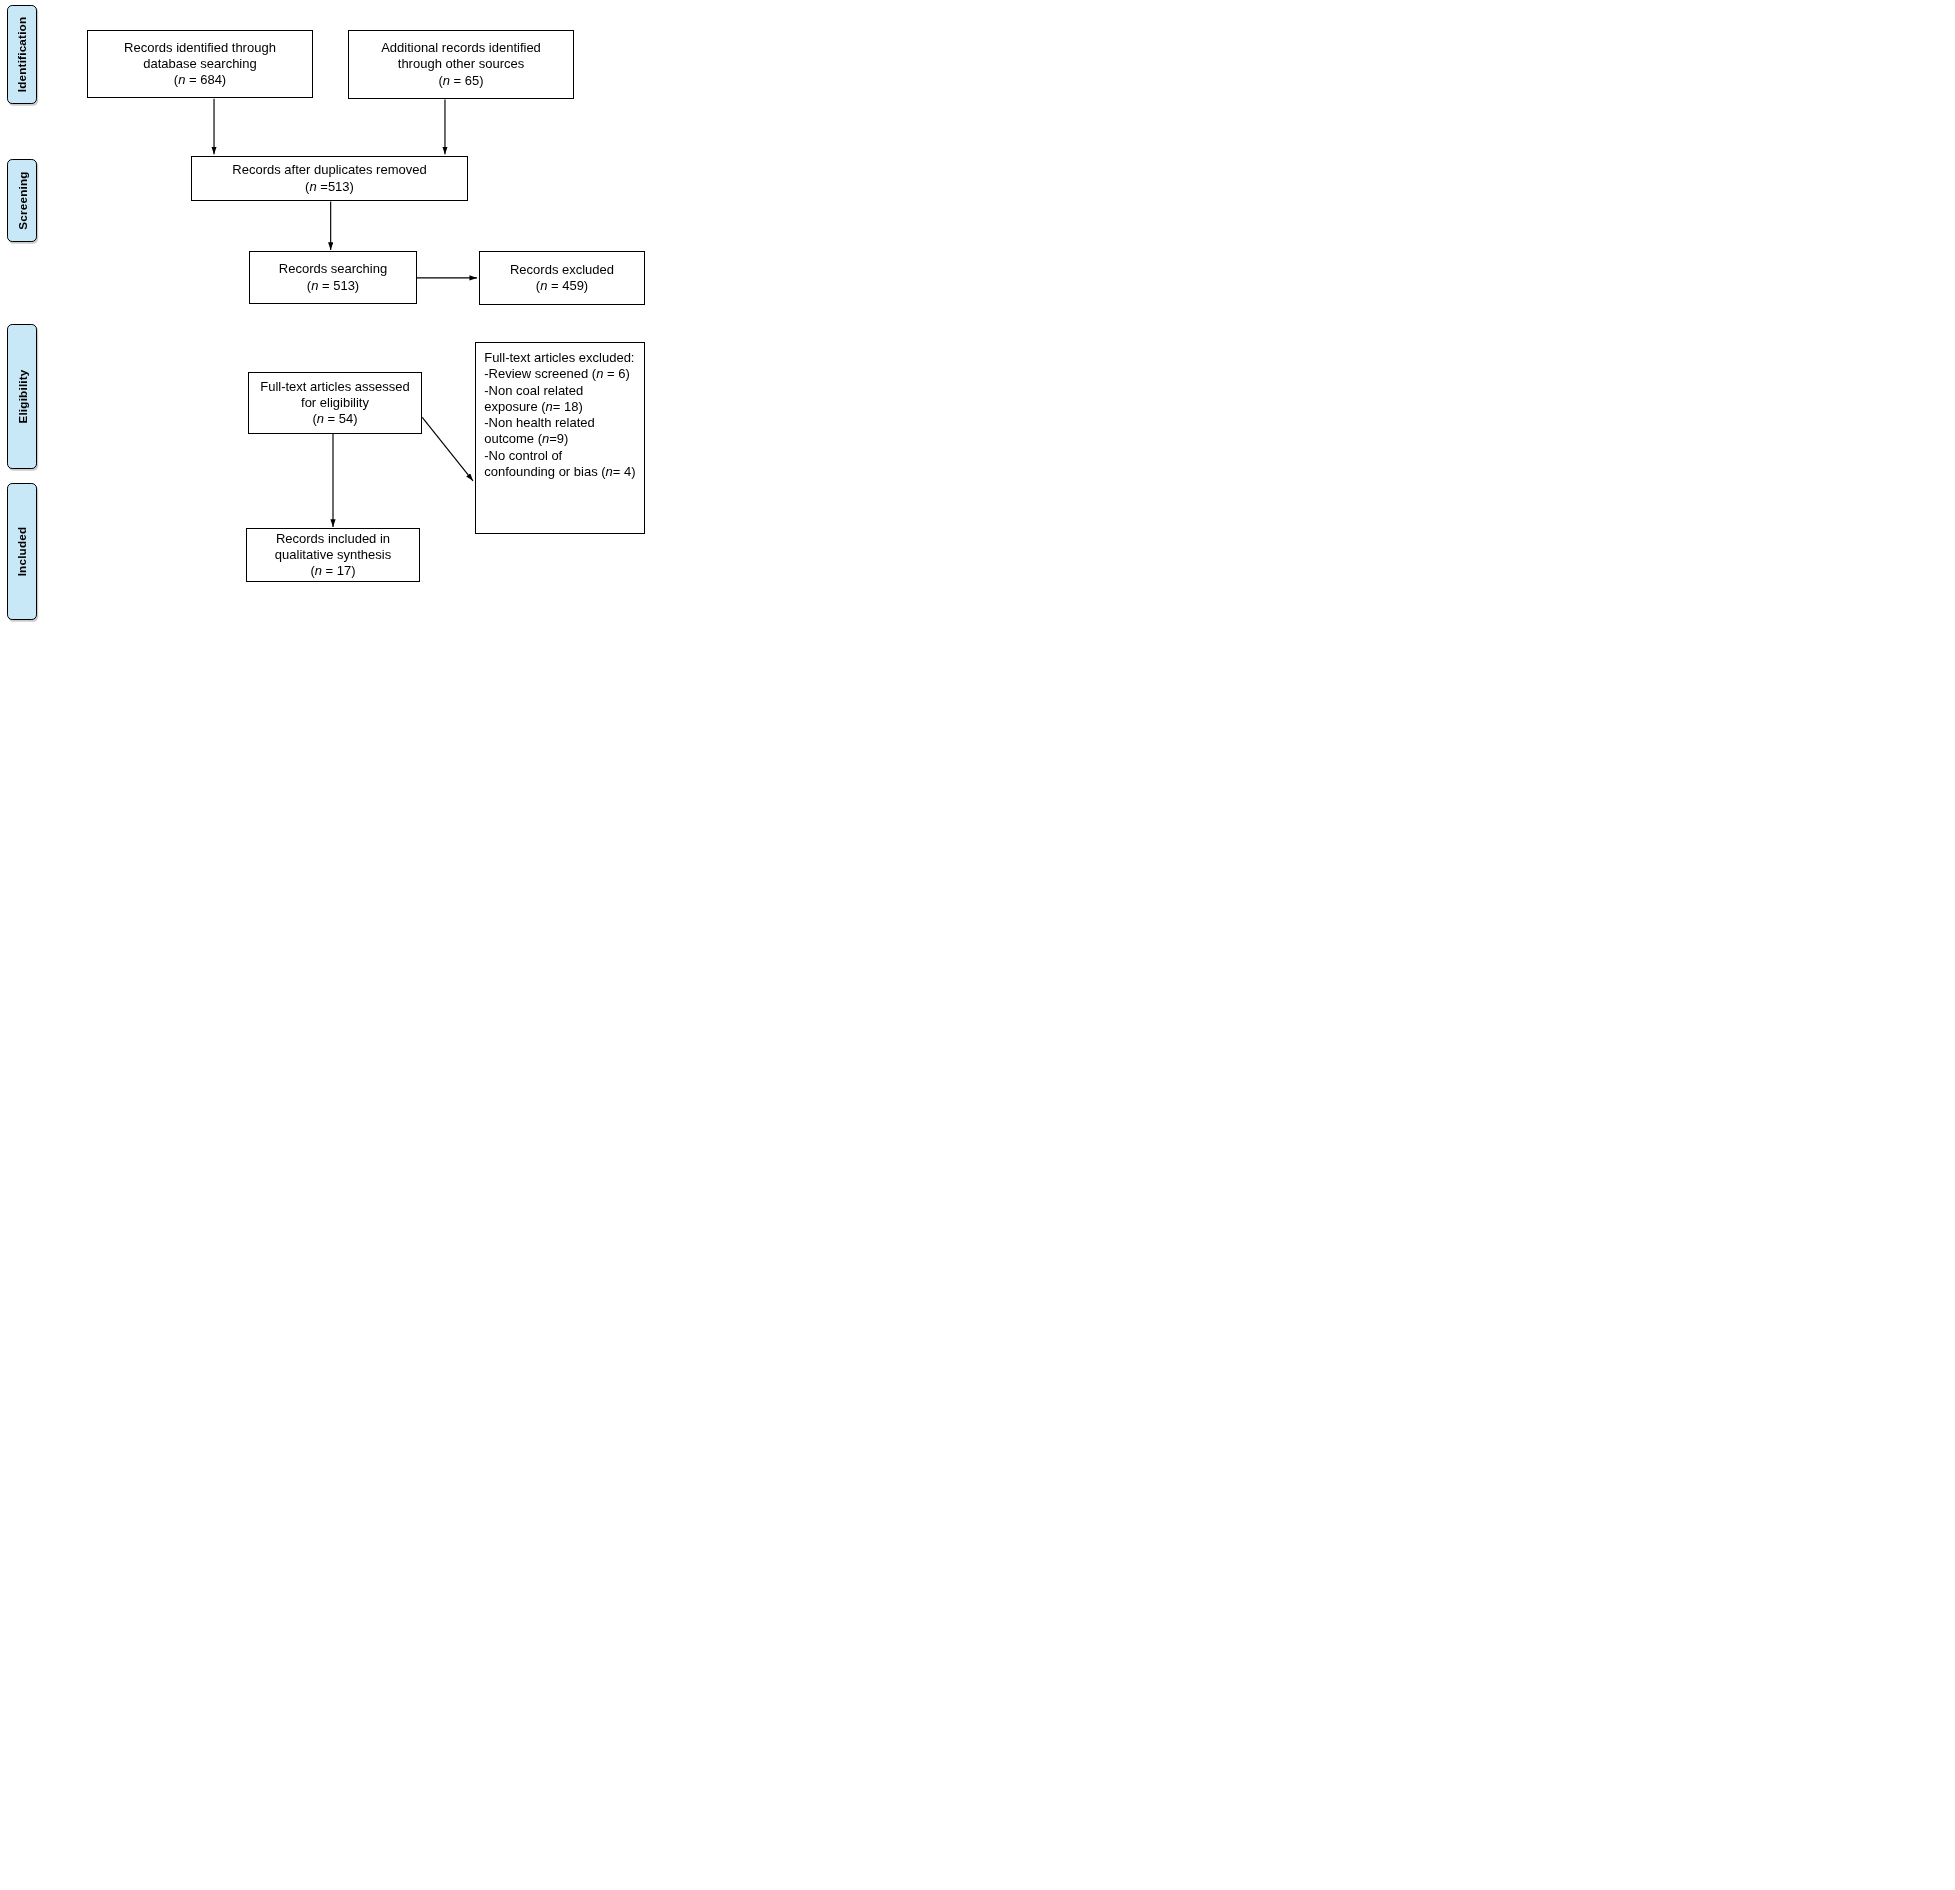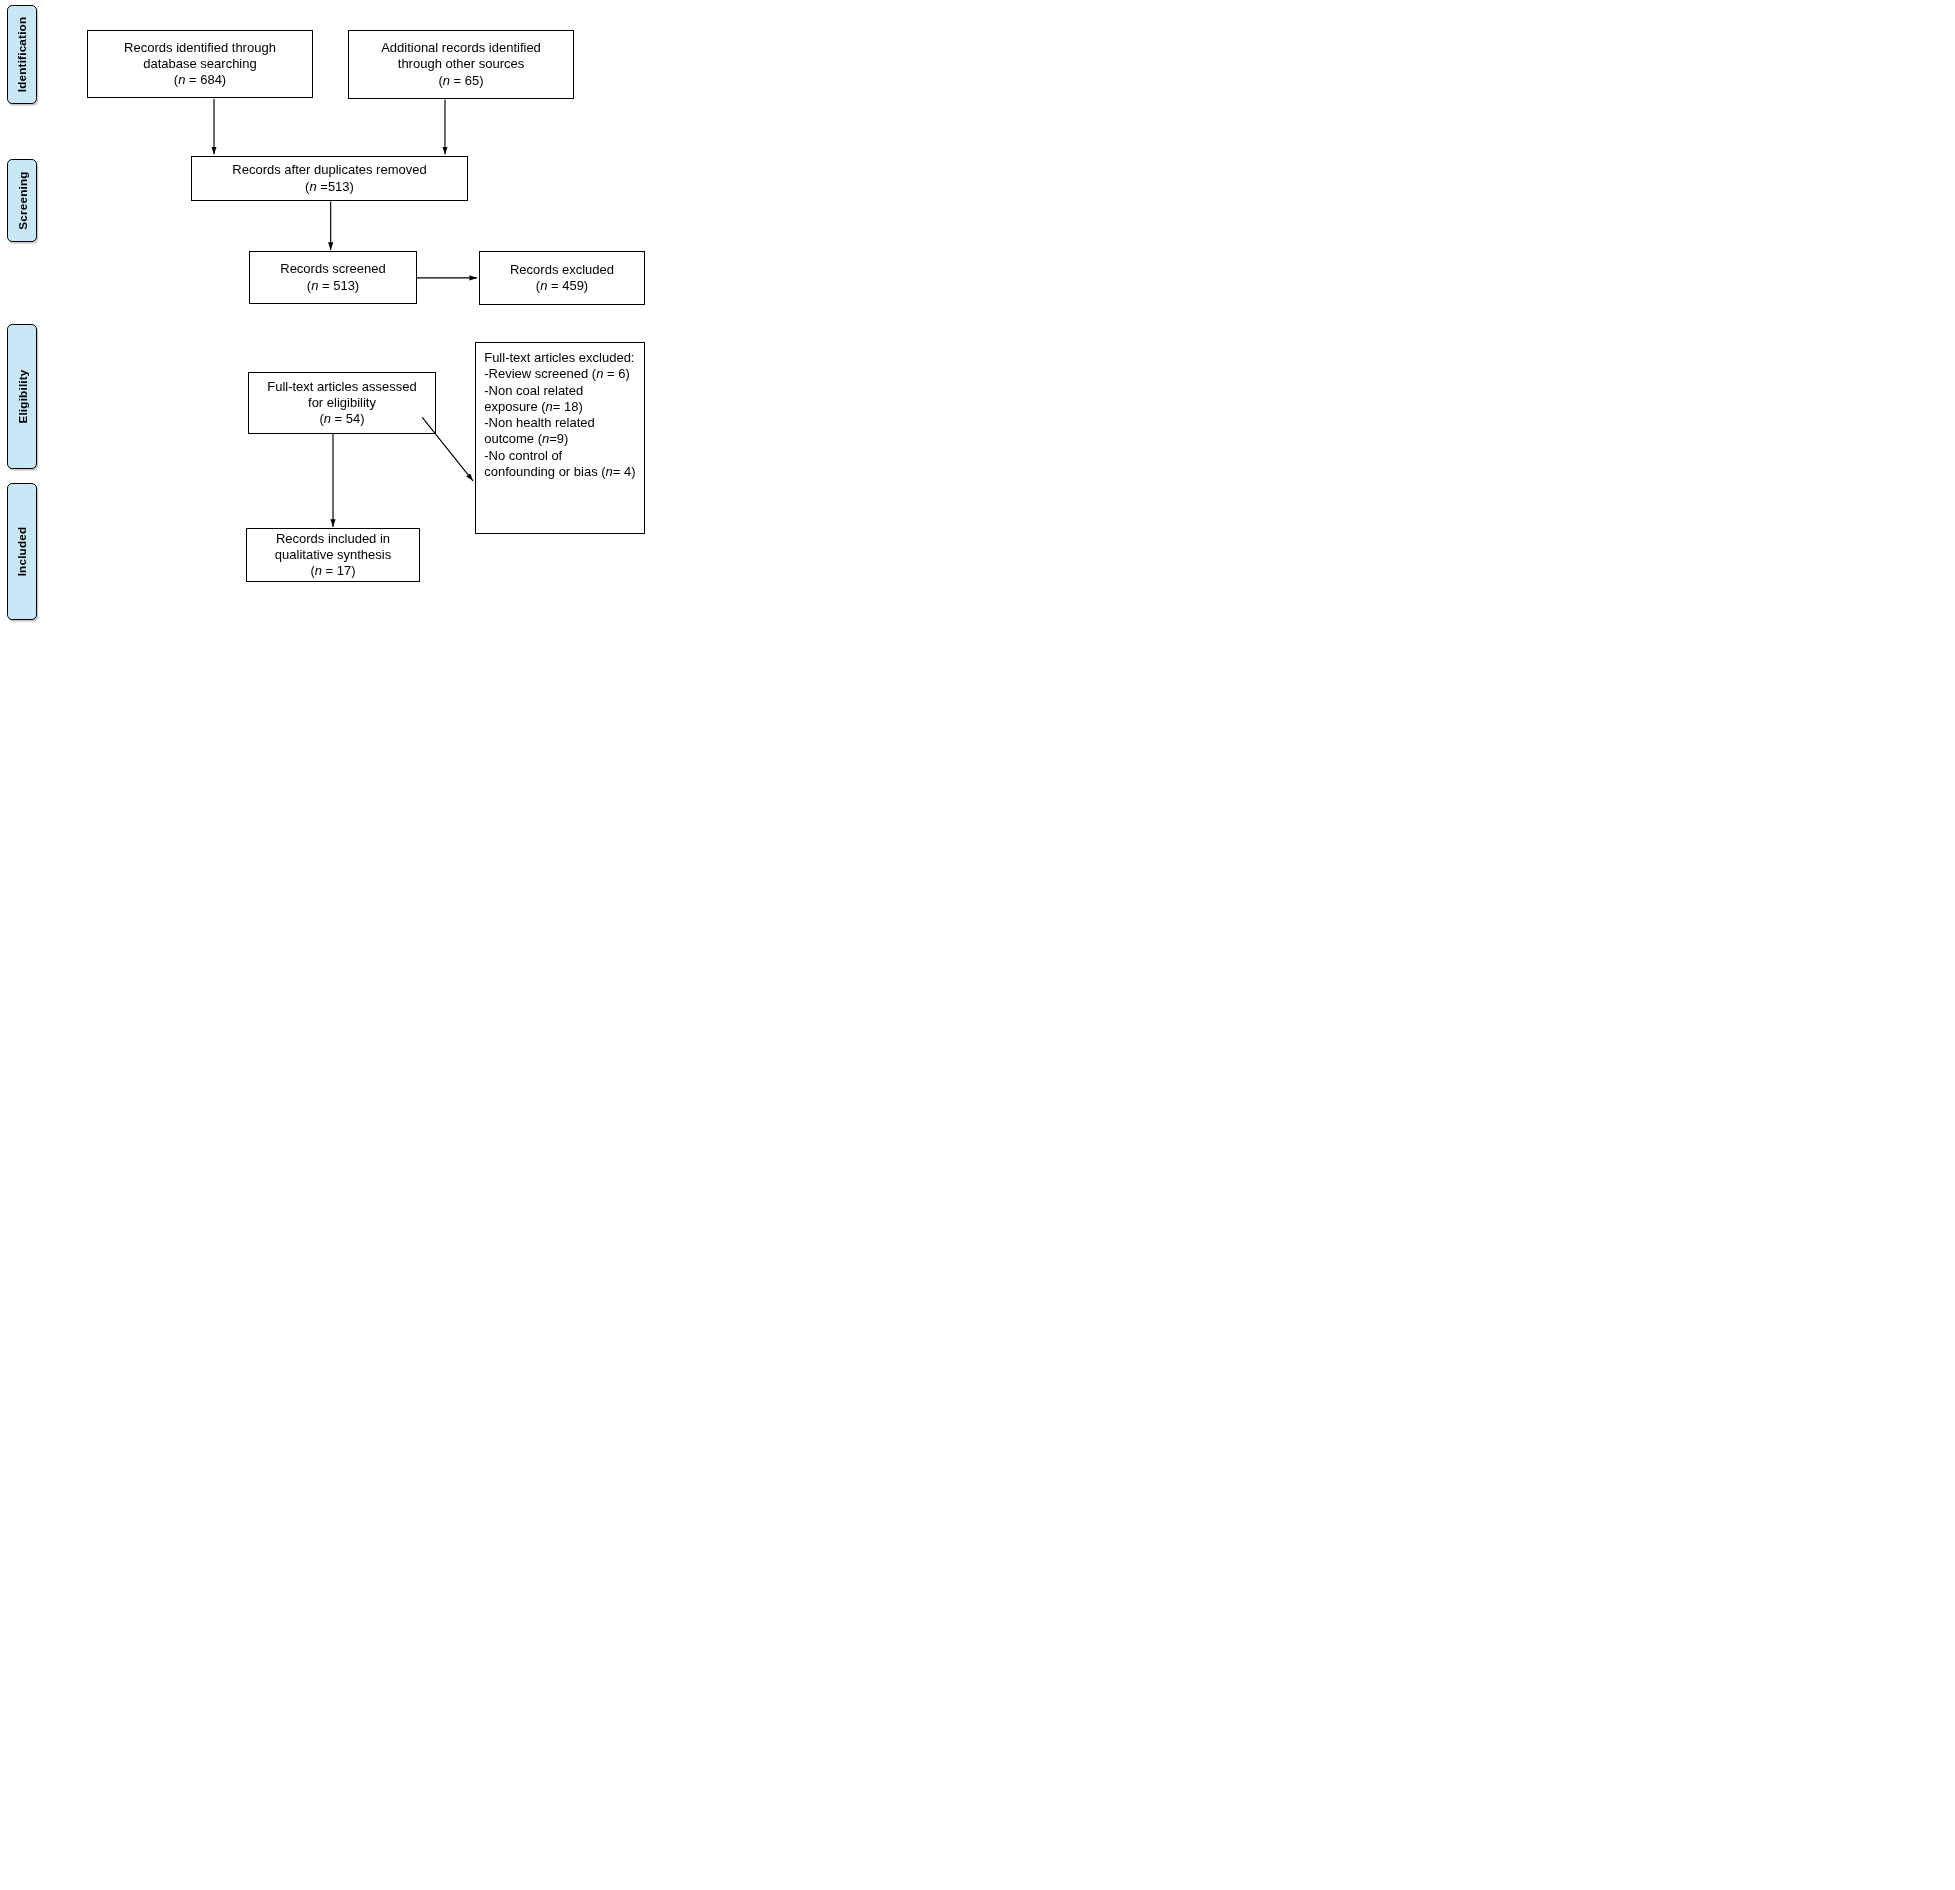--- a/index.html
+++ b/index.html
@@ -101,30 +101,30 @@
     <div class="ln">through other sources</div>
     <div class="ln"><span>(</span><i class="n">n</i><span> = 65)</span></div>
   </div>
 
   <div class="node" style="left: 191px; top: 156px; width: 277px; height: 45px; background: rgb(255, 255, 255); border-color: rgb(0, 0, 0);">
     <div class="ln">Records after duplicates removed</div>
     <div class="ln"><span>(</span><i class="n">n</i><span> =513)</span></div>
   </div>
 
   <div class="node" style="left: 249px; top: 251px; width: 168px; height: 53px; background: rgb(255, 255, 255); border-color: rgb(0, 0, 0);">
-    <div class="ln">Records screened</div>
+    <div class="ln">Records searching</div>
     <div class="ln"><span>(</span><i class="n">n</i><span> = 513)</span></div>
   </div>
 
   <div class="node" style="left: 479px; top: 251px; width: 166px; height: 54px; background: rgb(255, 255, 255); border-color: rgb(0, 0, 0);">
     <div class="ln">Records excluded</div>
     <div class="ln"><span>(</span><i class="n">n</i><span> = 459)</span></div>
   </div>
 
-  <div class="node" style="left: 248px; top: 372px; width: 188px; height: 62px; background: rgb(255, 255, 255); border-color: rgb(0, 0, 0);">
+  <div class="node" style="left: 248px; top: 372px; width: 174px; height: 62px; background: rgb(255, 255, 255); border-color: rgb(0, 0, 0);">
     <div class="ln">Full-text articles assessed</div>
     <div class="ln">for eligibility</div>
     <div class="ln"><span>(</span><i class="n">n</i><span> = 54)</span></div>
   </div>
 
   <div class="node left-align" style="left: 475px; top: 342px; width: 170px; height: 192px; background: rgb(255, 255, 255); border-color: rgb(0, 0, 0);">
     <div class="ln">Full-text articles excluded:</div>
     <div class="ln"><span>-Review screened (</span><i class="n">n</i><span> = 6)</span></div>
     <div class="ln">-Non coal related</div>
     <div class="ln"><span>exposure (</span><i class="n">n</i><span>= 18)</span></div>

